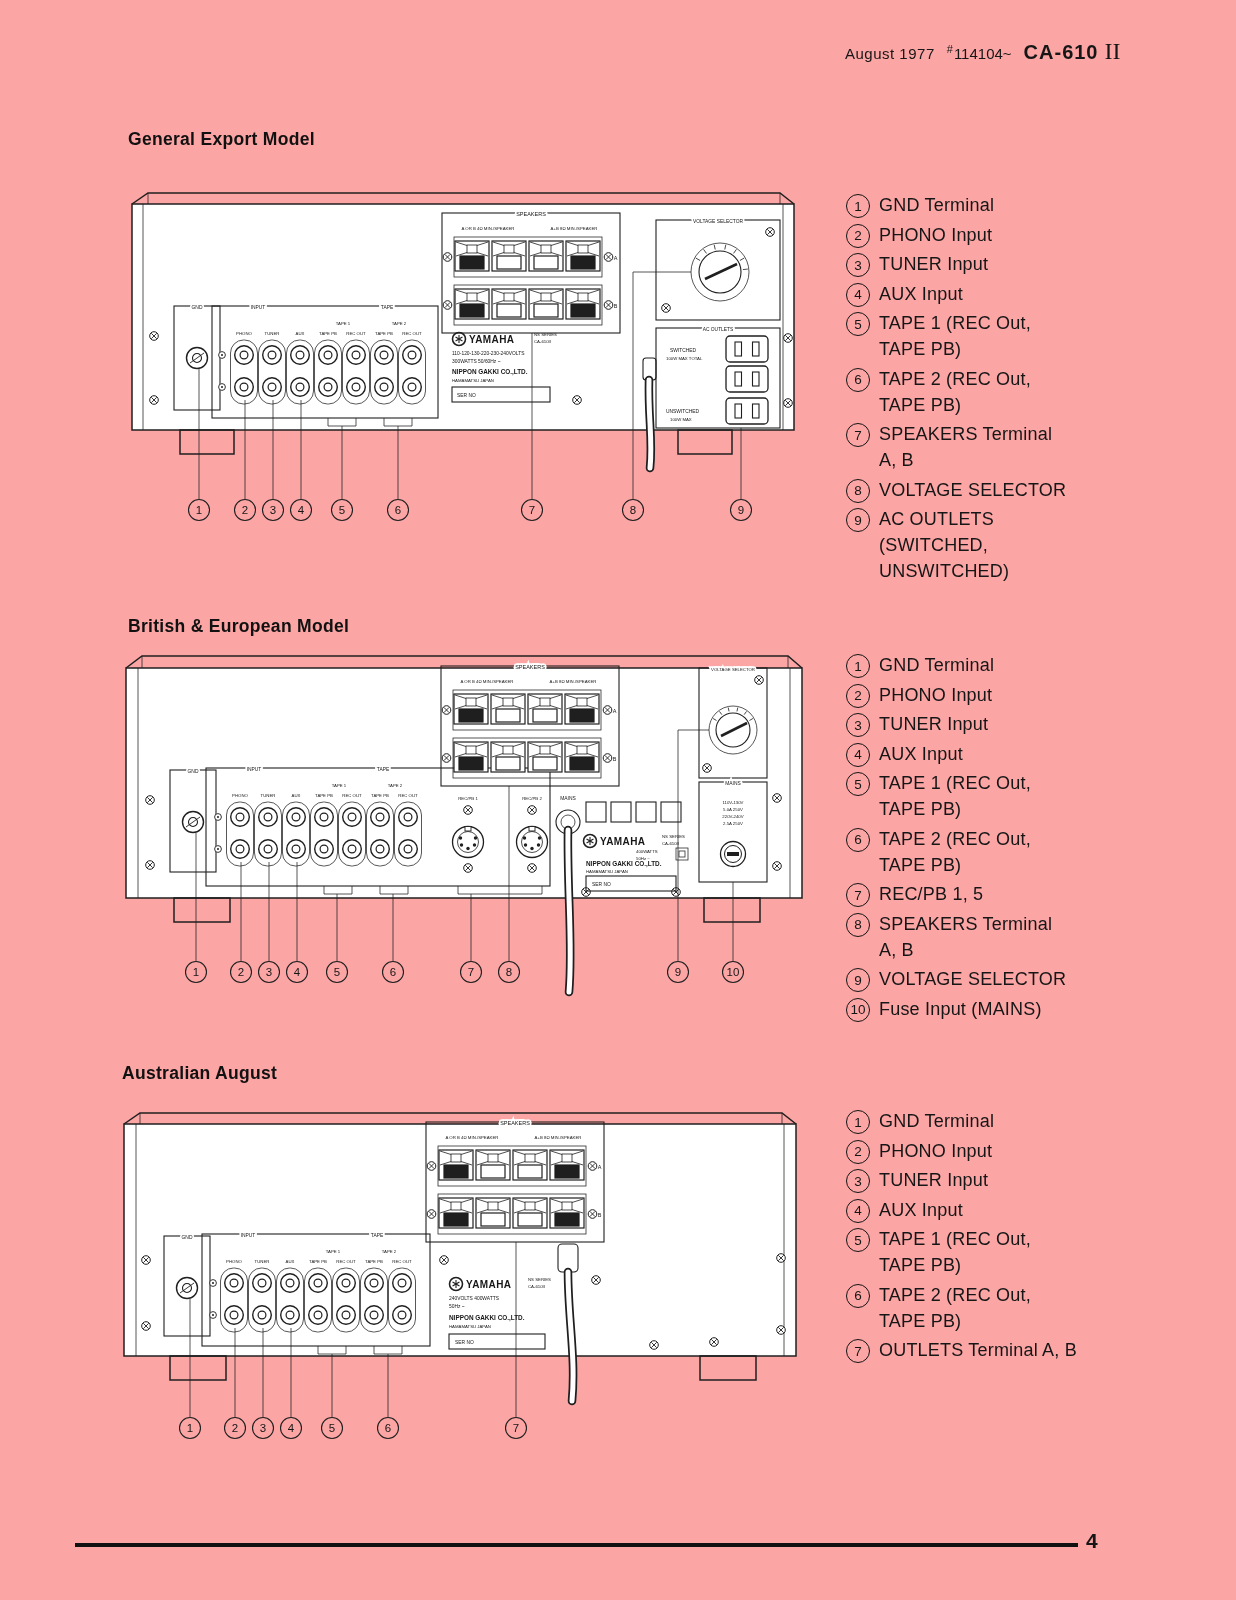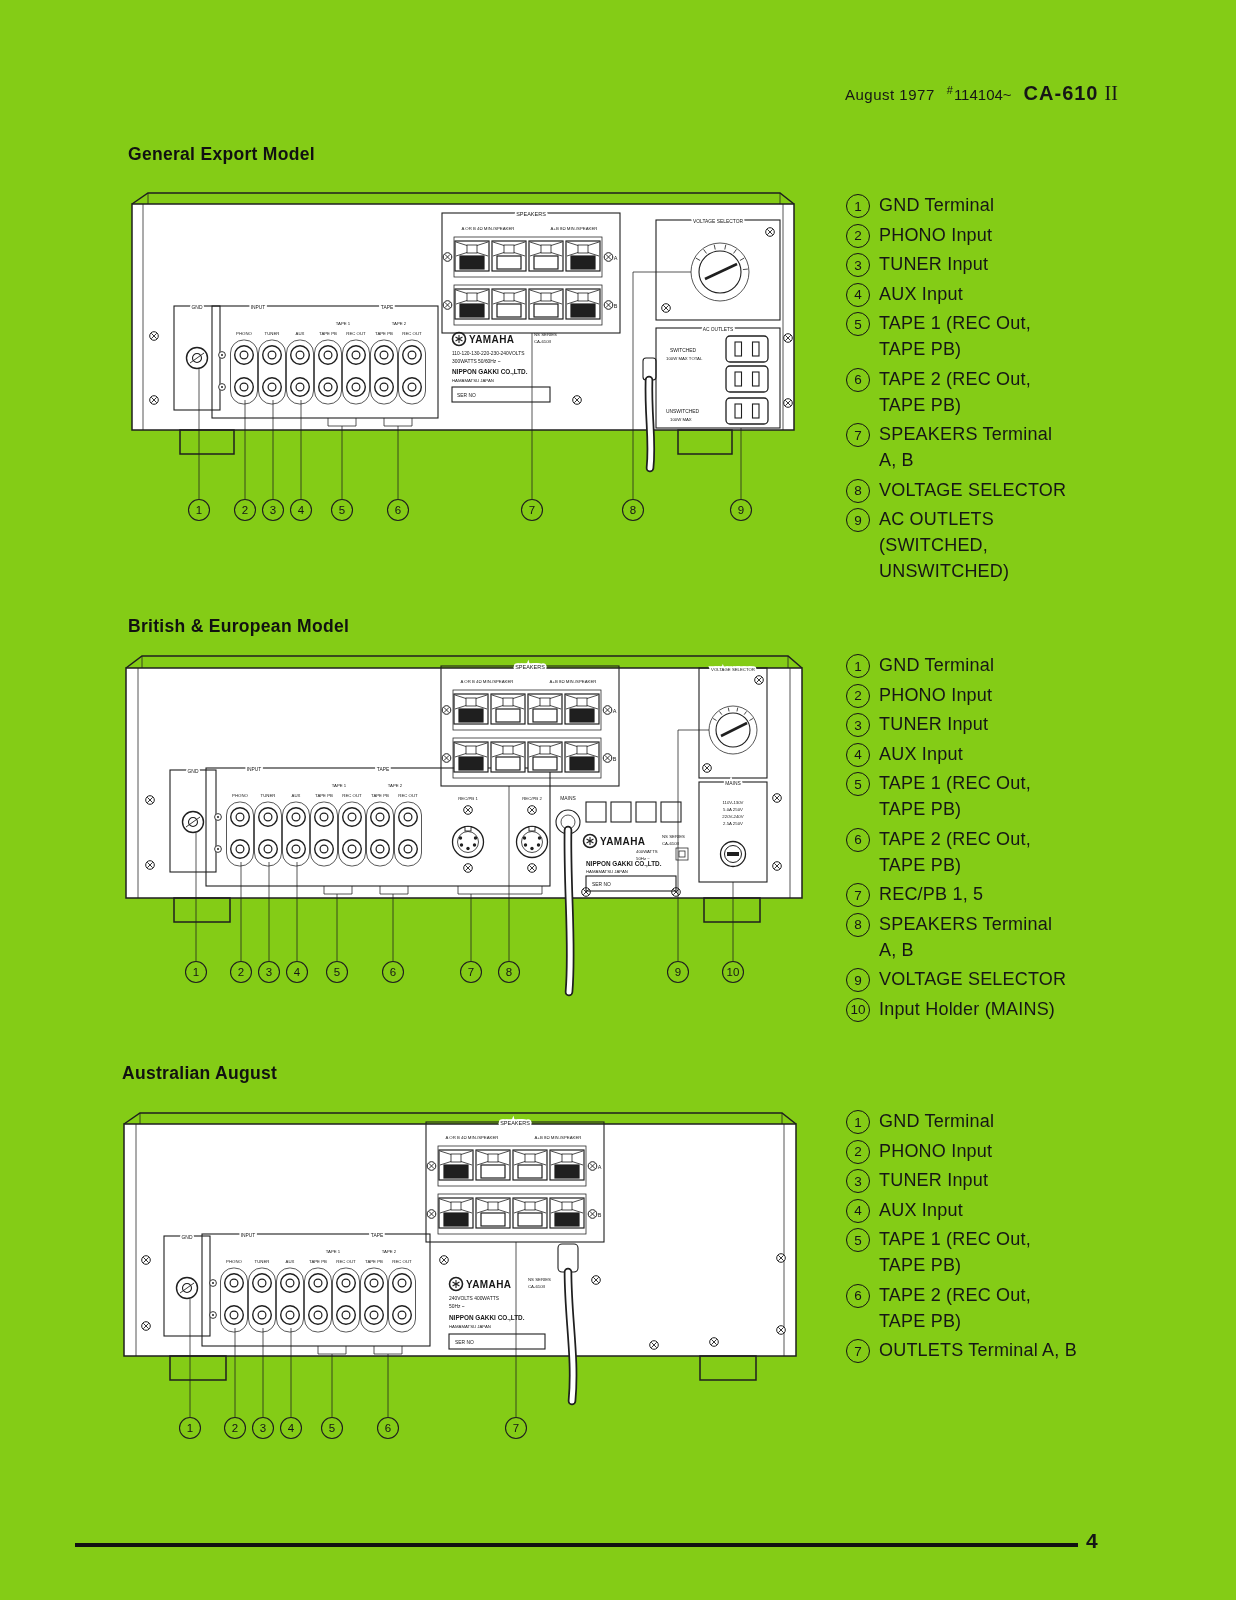--- a/index.html
+++ b/index.html
@@ -1,24 +1,24 @@
 <!DOCTYPE html>
 <html><head>
 <meta charset="utf-8">
 <style>
   html,body{margin:0;padding:0;background:#e8e8e8;}
-  .page{position:relative;width:1236px;height:1600px;background:#84cc16;overflow:hidden;
+  .page{position:relative;width:1236px;height:1600px;background:#fca5a5;overflow:hidden;
         font-family:"Liberation Sans",sans-serif;color:#161616;}
   
   .header{position:absolute;top:38px;left:845px;display:flex;align-items:baseline;gap:12px;}
   .hdate{font-size:15px;letter-spacing:0.5px;}
   .hserial{font-size:15px;}
   .hserial .hash{font-size:11px;vertical-align:6px;margin-right:1px;}
   .hmodel{font-size:20px;font-weight:bold;letter-spacing:1px;}
-  .hsuffix{font-size:20px;font-family:"Liberation Serif",serif;margin-left:-6px;margin-top:44px;}
+  .hsuffix{font-size:24px;font-family:"Liberation Serif",serif;margin-left:-6px;}
   
   .stitle{position:absolute;font-size:17.5px;font-weight:bold;letter-spacing:0.3px;color:#111;}
   
   .legend{position:absolute;left:846px;width:370px;}
   .lrow{display:flex;align-items:flex-start;margin-bottom:3.5px;}
   .cnum{flex:0 0 auto;width:22px;height:22px;border:1.7px solid #141414;border-radius:50%;
         display:flex;align-items:center;justify-content:center;font-size:13.5px;
         margin-right:9px;margin-top:2px;}
   .ltext{font-size:18px;line-height:26px;max-width:215px;letter-spacing:0.2px;white-space:pre-line;}
   
@@ -115,21 +115,21 @@
     </defs>
   </svg>
 
   <div class="header">
     <span class="hdate">August 1977</span>
     <span class="hserial"><span class="hash">#</span><span>114104~</span></span>
     <span class="hmodel">CA-610</span>
     <span class="hsuffix">II</span>
   </div>
 
-  <div class="stitle" style="left:128px;top:144px">General Export Model</div>
+  <div class="stitle" style="left:128px;top:129px">General Export Model</div>
 
   <svg class="diag" style="left:122px;top:188px" width="690" height="345" viewBox="0 0 690 345">
     <g>
       <path class="ln" d="M10,16 L26,5 H658 L672,16"></path>
       <line class="lt" x1="26" y1="5" x2="26" y2="16"></line>
         <line class="lt" x1="658" y1="5" x2="658" y2="16"></line>
       <rect class="pnl" x="10" y="16" width="662" height="226"></rect>
       <line class="lt" x1="21" y1="16" x2="21" y2="242"></line>
       <line class="lt" x1="661" y1="16" x2="661" y2="242"></line>
       <rect class="ln" x="58" y="242" width="54" height="24"></rect>
@@ -575,21 +575,21 @@
       <span class="cnum">8</span>
       <span class="ltext">SPEAKERS Terminal
 A, B</span>
     </div>
       <div class="lrow">
       <span class="cnum">9</span>
       <span class="ltext">VOLTAGE SELECTOR</span>
     </div>
       <div class="lrow">
       <span class="cnum">10</span>
-      <span class="ltext">Input Holder (MAINS)</span>
+      <span class="ltext">Fuse Input (MAINS)</span>
     </div>
     </div>
 
   <div class="stitle" style="left:122px;top:1063px">Australian August</div>
 
   <svg class="diag" style="left:114px;top:1108px" width="700" height="352" viewBox="0 0 700 352">
     <g>
       <path class="ln" d="M10,16 L26,5 H668 L682,16"></path>
       <line class="lt" x1="26" y1="5" x2="26" y2="16"></line>
         <line class="lt" x1="668" y1="5" x2="668" y2="16"></line>

